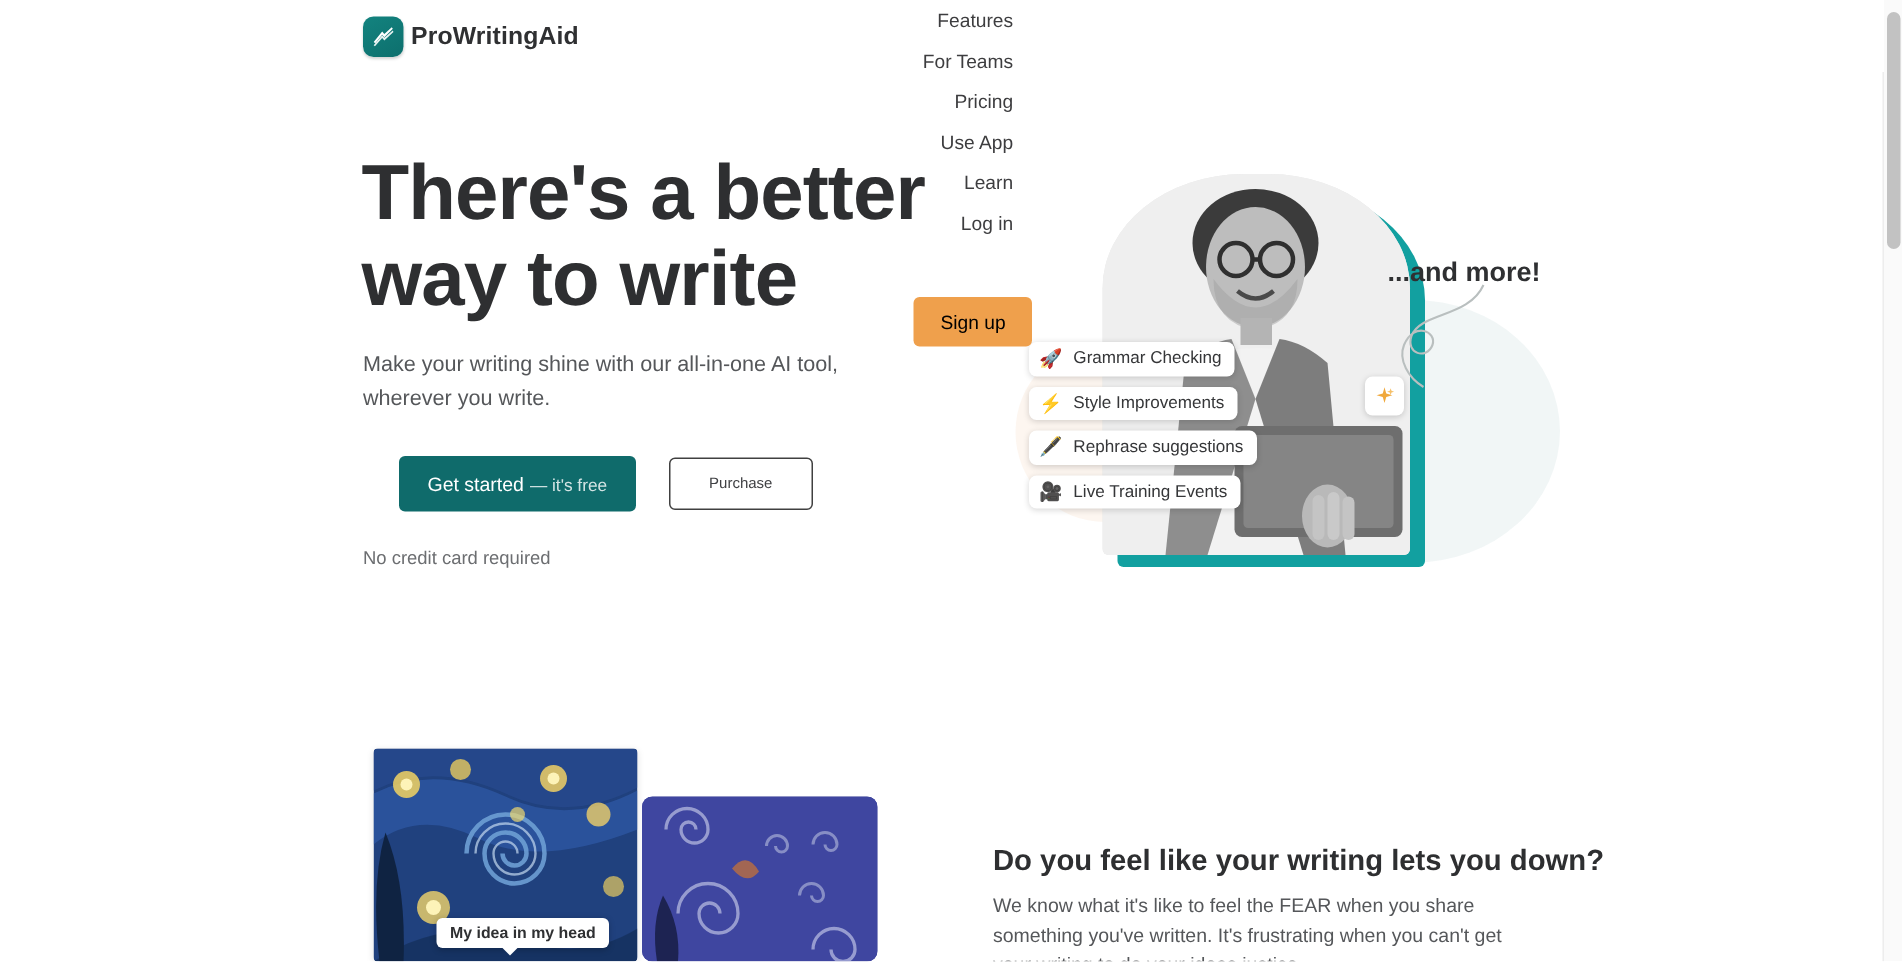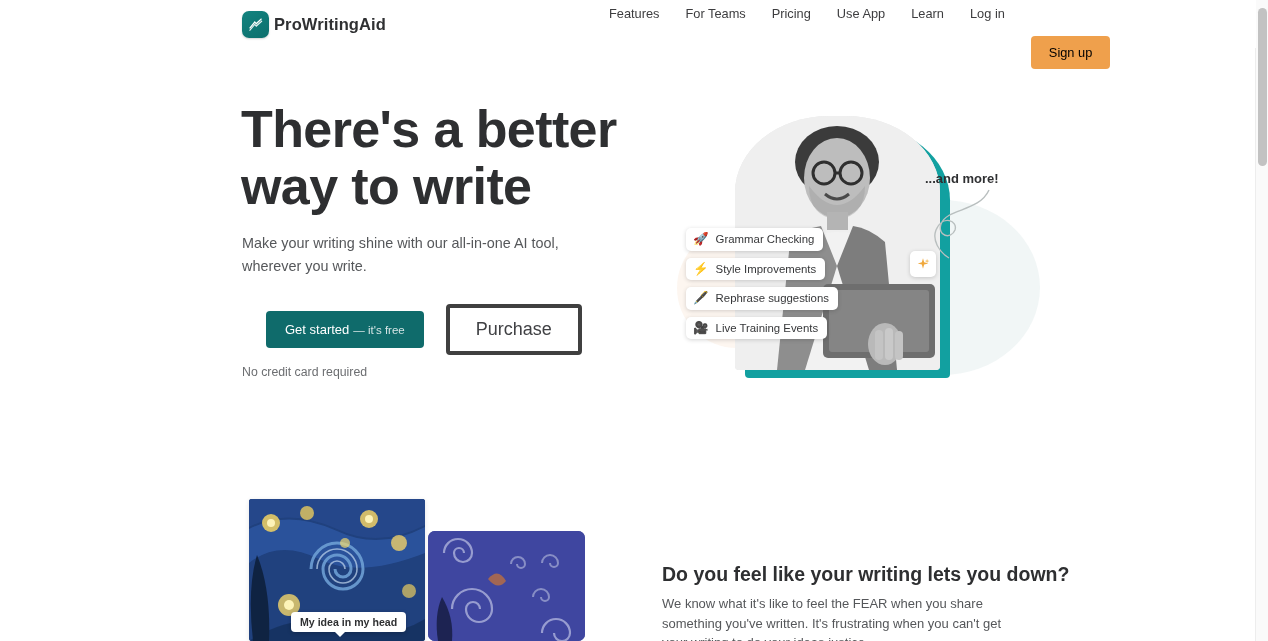--- a/index.html
+++ b/index.html
@@ -20,21 +20,21 @@
   .brand { position: absolute; left: 242px; top: 11px; display: flex; align-items: center; gap: 5px; }
   .logo-mark {
     width: 27px; height: 27px; border-radius: 7px;
     background: linear-gradient(150deg,#13837f 0%, #0d6f6d 100%);
     display: flex; align-items: center; justify-content: center;
     box-shadow: 0 1px 2px rgba(0,0,0,.18);
   }
   .logo-mark svg { display:block; }
   .brand-name { font-size: 16.5px; font-weight: 700; color: #2f3032; letter-spacing: .1px; }
 
-  .nav { position: absolute; left: 596px; top: 0; height: 48px; display: flex; align-items: flex-start; gap: 0; }
+  .nav { position: absolute; left: 596px; top: 0; height: 48px; display: flex; align-items: flex-end; gap: 0; flex-direction: column; }
   .nav a {
     font-size: 12.8px; color: #3d3d3f; text-decoration: none;
     padding: 6px 13px; white-space: nowrap;
   }
   .btn-signup {
     margin-left: 13px; background: #efa04c; color: #000000;
     font-size: 12.8px; font-weight: 400; border: none; border-radius: 4px;
     padding: 9px 18px; cursor: pointer; white-space: nowrap; margin-top: 36px;
   }
 
@@ -48,22 +48,22 @@
     position: absolute; left: 242px; top: 232px; width: 330px;
     font-size: 14.4px; line-height: 23px; color: #55575a;
   }
   .cta-row { position: absolute; left: 242px; top: 304px; display: flex; align-items: center; gap: 22px; margin-left: 24px; }
   .btn-primary {
     background: #0f6b6b; color: #fff; border: none; border-radius: 4px;
     padding: 11px 19px; font-size: 13px; cursor: pointer; white-space: nowrap;
   }
   .btn-primary .free { opacity: .82; font-size: 11.5px; margin-left: 4px; }
   .btn-outline {
-    background: #fff; color: #404144; border: 4px solid #404040; border-radius: 4px;
-    padding: 11px 26px; font-size: 18px; cursor: pointer;
+    background: #fff; color: #404144; border: 1px solid #404040; border-radius: 4px;
+    padding: 11px 26px; font-size: 10px; cursor: pointer;
   }
   .nocard { position: absolute; left: 242px; top: 365px; font-size: 12.3px; color: #6c6e71; }
 
   
   .illus { position: absolute; left: 655px; top: 88px; width: 400px; height: 300px; }
   .blob {
     position: absolute; left: 190px; top: 112px; width: 195px; height: 175px;
     border-radius: 50%; background: #eef4f4; opacity: .85;
   }
   .blob2 {
@@ -90,21 +90,21 @@
     font-size: 11.4px; color: #353638; white-space: nowrap; width: max-content;
   }
   .chip .emo { font-size: 12.5px; line-height: 1; }
 
   .sparkle-badge {
     position: absolute; left: 255px; top: 163px; width: 26px; height: 26px;
     background: #fff; border-radius: 5px; box-shadow: 0 1px 4px rgba(0,0,0,.18);
     display: flex; align-items: center; justify-content: center; font-size: 13px;
   }
   .andmore {
-    position: absolute; left: 270px; top: 83px; font-size: 13px; font-weight: 600;
+    position: absolute; left: 270px; top: 83px; font-size: 18px; font-weight: 600;
     color: #2f3032; white-space: nowrap;
   }
   .arrow-svg { position: absolute; left: 272px; top: 98px; }
 
   
   .art-left {
     position: absolute; left: 249px; top: 499px; width: 176px; height: 142px;
     border-radius: 3px; overflow: hidden; box-shadow: 0 1px 5px rgba(0,0,0,.1);
   }
   .art-caption {

